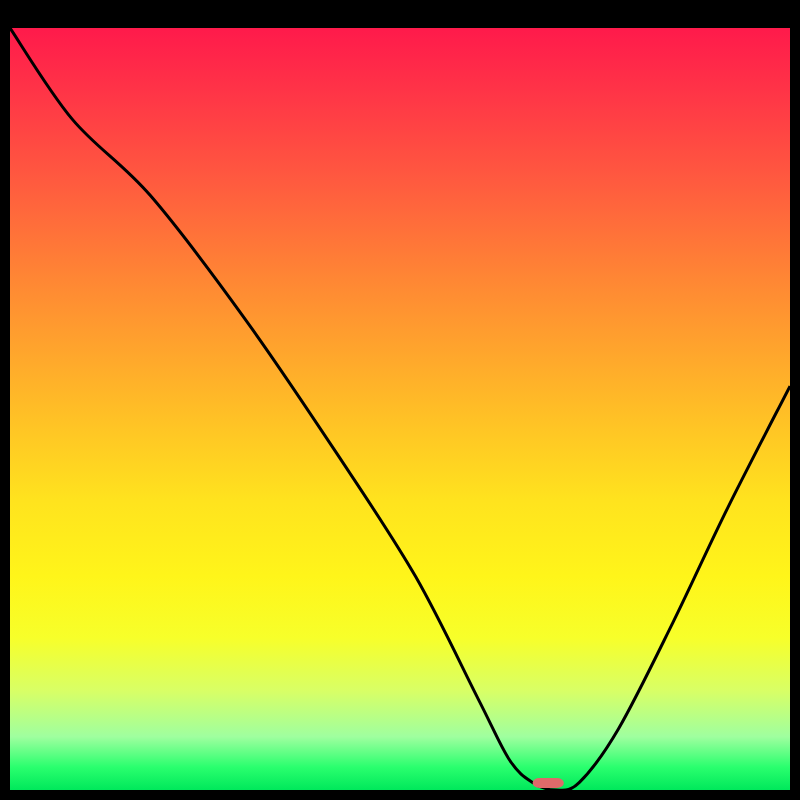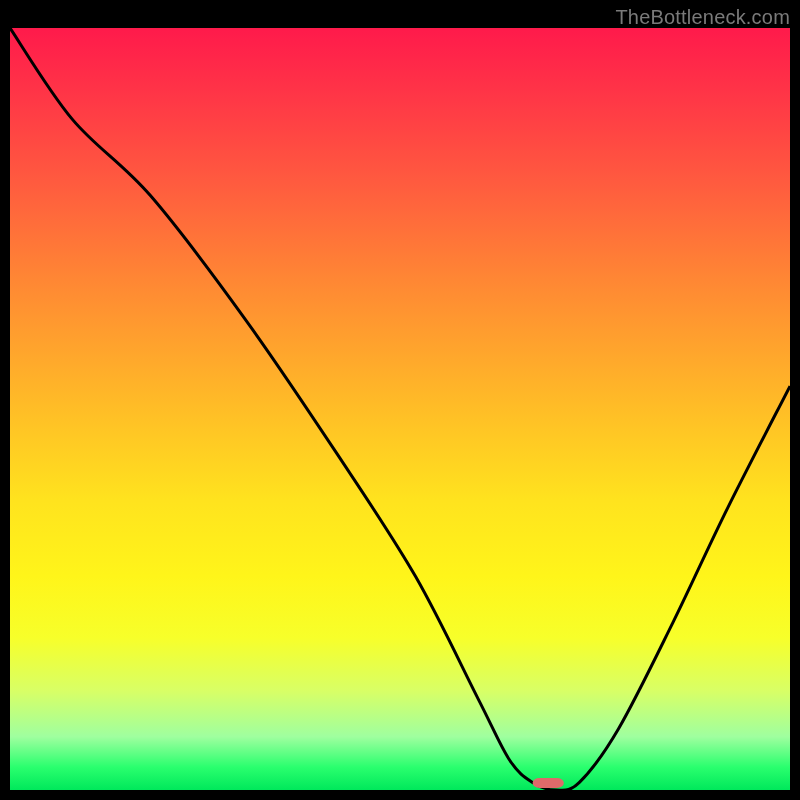--- a/index.html
+++ b/index.html
@@ -58,21 +58,20 @@
   }
   .valley-marker {
     fill: #de6a6a;
     stroke: none;
   }
 </style>
 </head>
 <body>
 
 <div class="frame">
-  <div class="watermark">TheBottleneck.com</div>
 
   <div class="plot-area">
     <svg class="curve" viewBox="0 0 780 762" preserveAspectRatio="none">
       <path id="curve-path" fill="none" stroke-width="3" stroke="#000000" d="M 0.0 0.0 C 10.4 15.2, 39.0 63.5, 62.4 91.4 C 85.8 119.4, 111.8 134.6, 140.4 167.6 C 169.0 200.7, 202.8 246.4, 234.0 289.6 C 265.2 332.7, 299.0 383.5, 327.6 426.7 C 356.2 469.9, 382.2 508.0, 405.6 548.6 C 429.0 589.3, 452.4 640.1, 468.0 670.6 C 483.6 701.0, 490.1 717.5, 499.2 731.5 C 508.3 745.5, 514.8 749.3, 522.6 754.4 C 530.4 759.5, 538.2 762.0, 546.0 762.0 C 553.8 762.0, 559.0 764.5, 569.4 754.4 C 579.8 744.2, 592.8 727.7, 608.4 701.0 C 624.0 674.4, 644.8 631.2, 663.0 594.4 C 681.2 557.5, 698.1 519.4, 717.6 480.1 C 737.1 440.7, 769.6 378.5, 780.0 358.1"></path>
       <rect id="valley-marker" class="valley-marker" x="522.6" y="750.1" width="31.2" height="9.9" rx="6.9" ry="6.9" fill="#de6a6a"></rect>
     </svg>
   </div>
 </div>
 
 </body></html>

